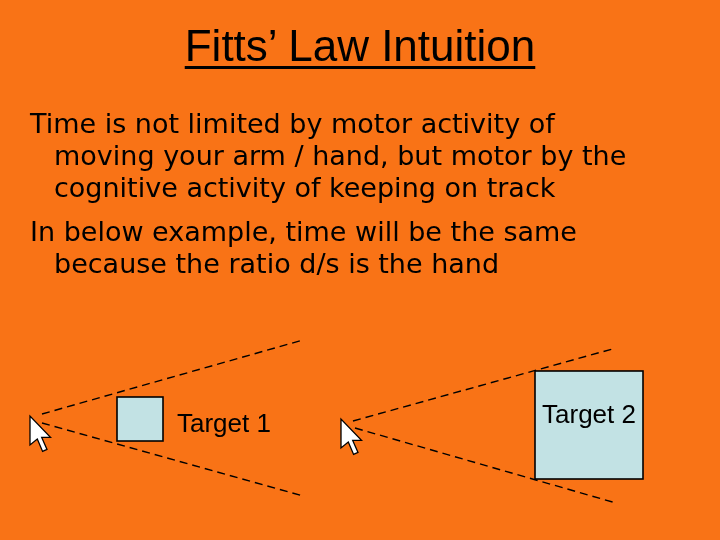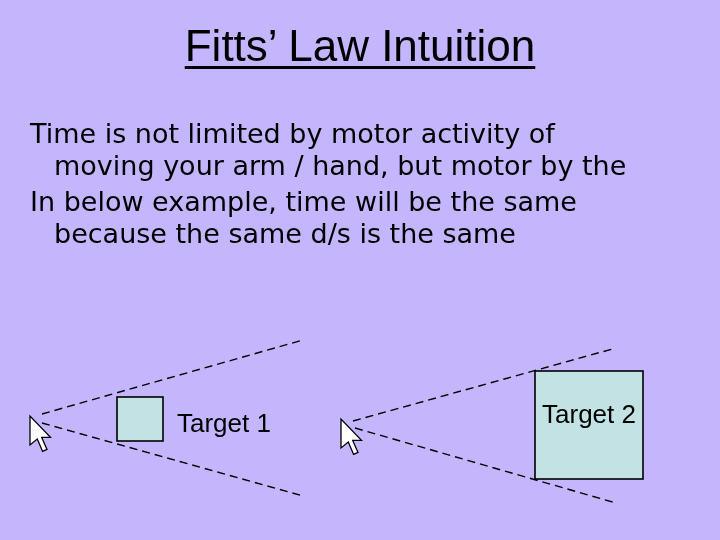--- a/index.html
+++ b/index.html
@@ -1,20 +1,20 @@
 <!DOCTYPE html>
 <html><head>
 <meta charset="utf-8">
 <style>
   html, body { margin: 0; padding: 0; }
   #slide {
     position: relative;
     width: 720px;
     height: 540px;
-    background: #c4b5fd;
+    background: #f97316;
     overflow: hidden;
     font-family: "DejaVu Sans", sans-serif;
     color: #000000;
   }
   
   .title-wrap {
     position: absolute;
     top: 21px;
     left: 0;
     width: 720px;
@@ -36,22 +36,22 @@
     position: absolute;
     top: 106px;
     left: 30px;
     width: 670px;
     font-size: 27px;
     line-height: 32px;
     color: #000000;
   }
   .text-line { white-space: nowrap; }
   .text-line.indent { padding-left: 24px; }
-  .text-line.para-gap-sm { margin-top: 12px; }
-  .text-line.para-gap { margin-top: 4px; }
+  .text-line.para-gap-sm { margin-top: 2px; }
+  .text-line.para-gap { margin-top: 12px; }
   .italic { font-style: italic; }
   
   .diagram-svg {
     position: absolute;
     left: 0;
     top: 330px;
     width: 720px;
     height: 210px;
   }
   .dashed-line {
@@ -72,22 +72,23 @@
 
 <div id="slide">
 
   <div class="title-wrap">
     <span class="title-text">Fitts’ Law Intuition</span>
   </div>
 
   <div class="body-block">
     <div class="text-line para-gap-sm">Time is not limited by motor activity of</div>
     <div class="text-line indent">moving your arm / hand, but motor by the</div>
+    <div class="text-line indent">cognitive activity of keeping on track</div>
     <div class="text-line para-gap">In below example, time will be the same</div>
-    <div class="text-line indent">because the same d/s is the same</div>
+    <div class="text-line indent">because the ratio d/s is the hand</div>
   </div>
 
   <svg class="diagram-svg" viewBox="0 330 720 210" xmlns="http://www.w3.org/2000/svg">
 
     <g>
       <line class="dashed-line" x1="42" y1="414" x2="303" y2="340" stroke="#000000"></line>
       <line class="dashed-line" x1="42" y1="423" x2="303" y2="496" stroke="#000000"></line>
       <rect class="target-box" x="117" y="397" width="46" height="44" fill="#c2e2e4" stroke="#000000"></rect>
       <text class="target-label" x="177" y="432">Target 1</text>
       <path class="cursor-shape" d="M30 416 L30 445 L37.3 439.1 L42.6 451.4 L47 449.4 L41.7 437.4 L50.5 437.4 Z" fill="#ffffff" stroke="#000000"></path>

